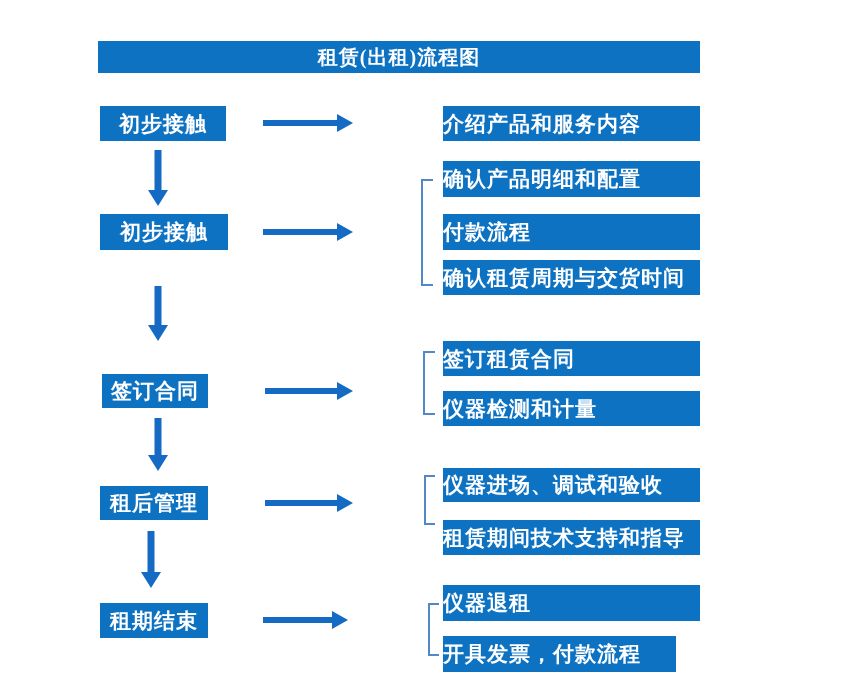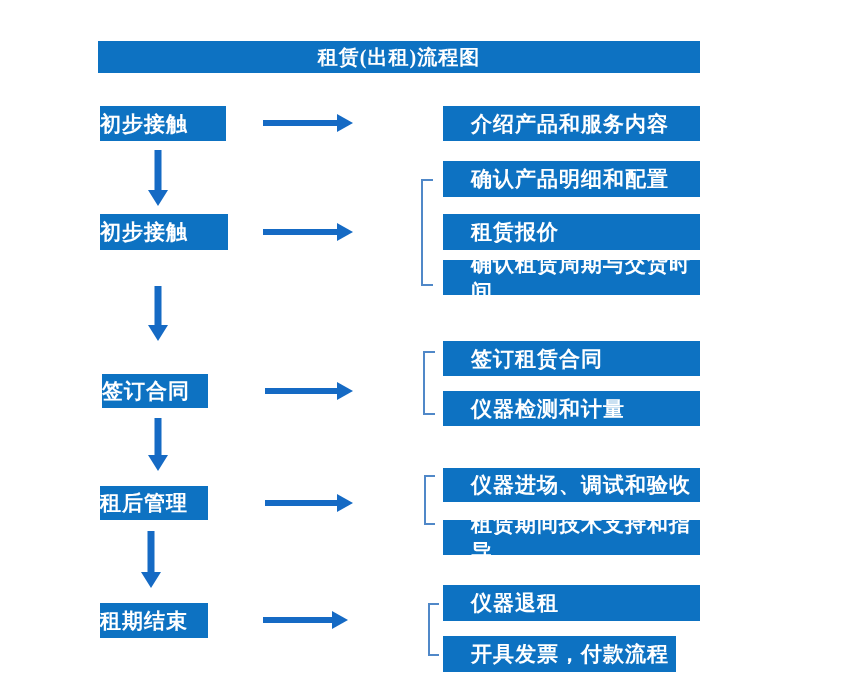--- a/index.html
+++ b/index.html
@@ -20,22 +20,22 @@
     position:absolute;left:98px;top:13px;width:602px;height:32px;
     background:var(--box-blue);color:var(--text-white);
     font-weight:bold;font-size:20px;letter-spacing:1px;
     display:flex;align-items:center;justify-content:center;
   }
   .box{
     position:absolute;background:var(--box-blue);color:var(--text-white);
     font-weight:bold;font-size:21px;letter-spacing:1px;
     display:flex;align-items:center;
   }
-  .step{}
-  .detail{padding-left:28px;box-sizing:border-box;}
+  .step{justify-content:center;}
+  .detail{padding-left:0;box-sizing:border-box;}
   .bracket{
     position:absolute;
     border:2px solid var(--bracket-blue);
     border-right:none;
     box-sizing:border-box;
   }
   .harrow{position:absolute;height:18px;}
   .harrow .shaft{position:absolute;left:0;top:6px;height:6px;background:var(--arrow-blue);}
   .harrow .head{
     position:absolute;right:0;top:0;width:0;height:0;
@@ -80,21 +80,21 @@
   </div>
 
   <div class="box detail" style="left:443px;top:78px;width:257px;height:35px">
     <span>介绍产品和服务内容</span>
   </div>
 
   <div class="box detail" style="left:443px;top:133px;width:257px;height:36px">
     <span>确认产品明细和配置</span>
   </div>
   <div class="box detail" style="left:443px;top:186px;width:257px;height:36px">
-    <span>租赁报价</span>
+    <span>付款流程</span>
   </div>
   <div class="box detail" style="left:443px;top:232px;width:257px;height:35px">
     <span>确认租赁周期与交货时间</span>
   </div>
 
   <div class="box detail" style="left:443px;top:313px;width:257px;height:35px">
     <span>签订租赁合同</span>
   </div>
   <div class="box detail" style="left:443px;top:363px;width:257px;height:35px">
     <span>仪器检测和计量</span>

